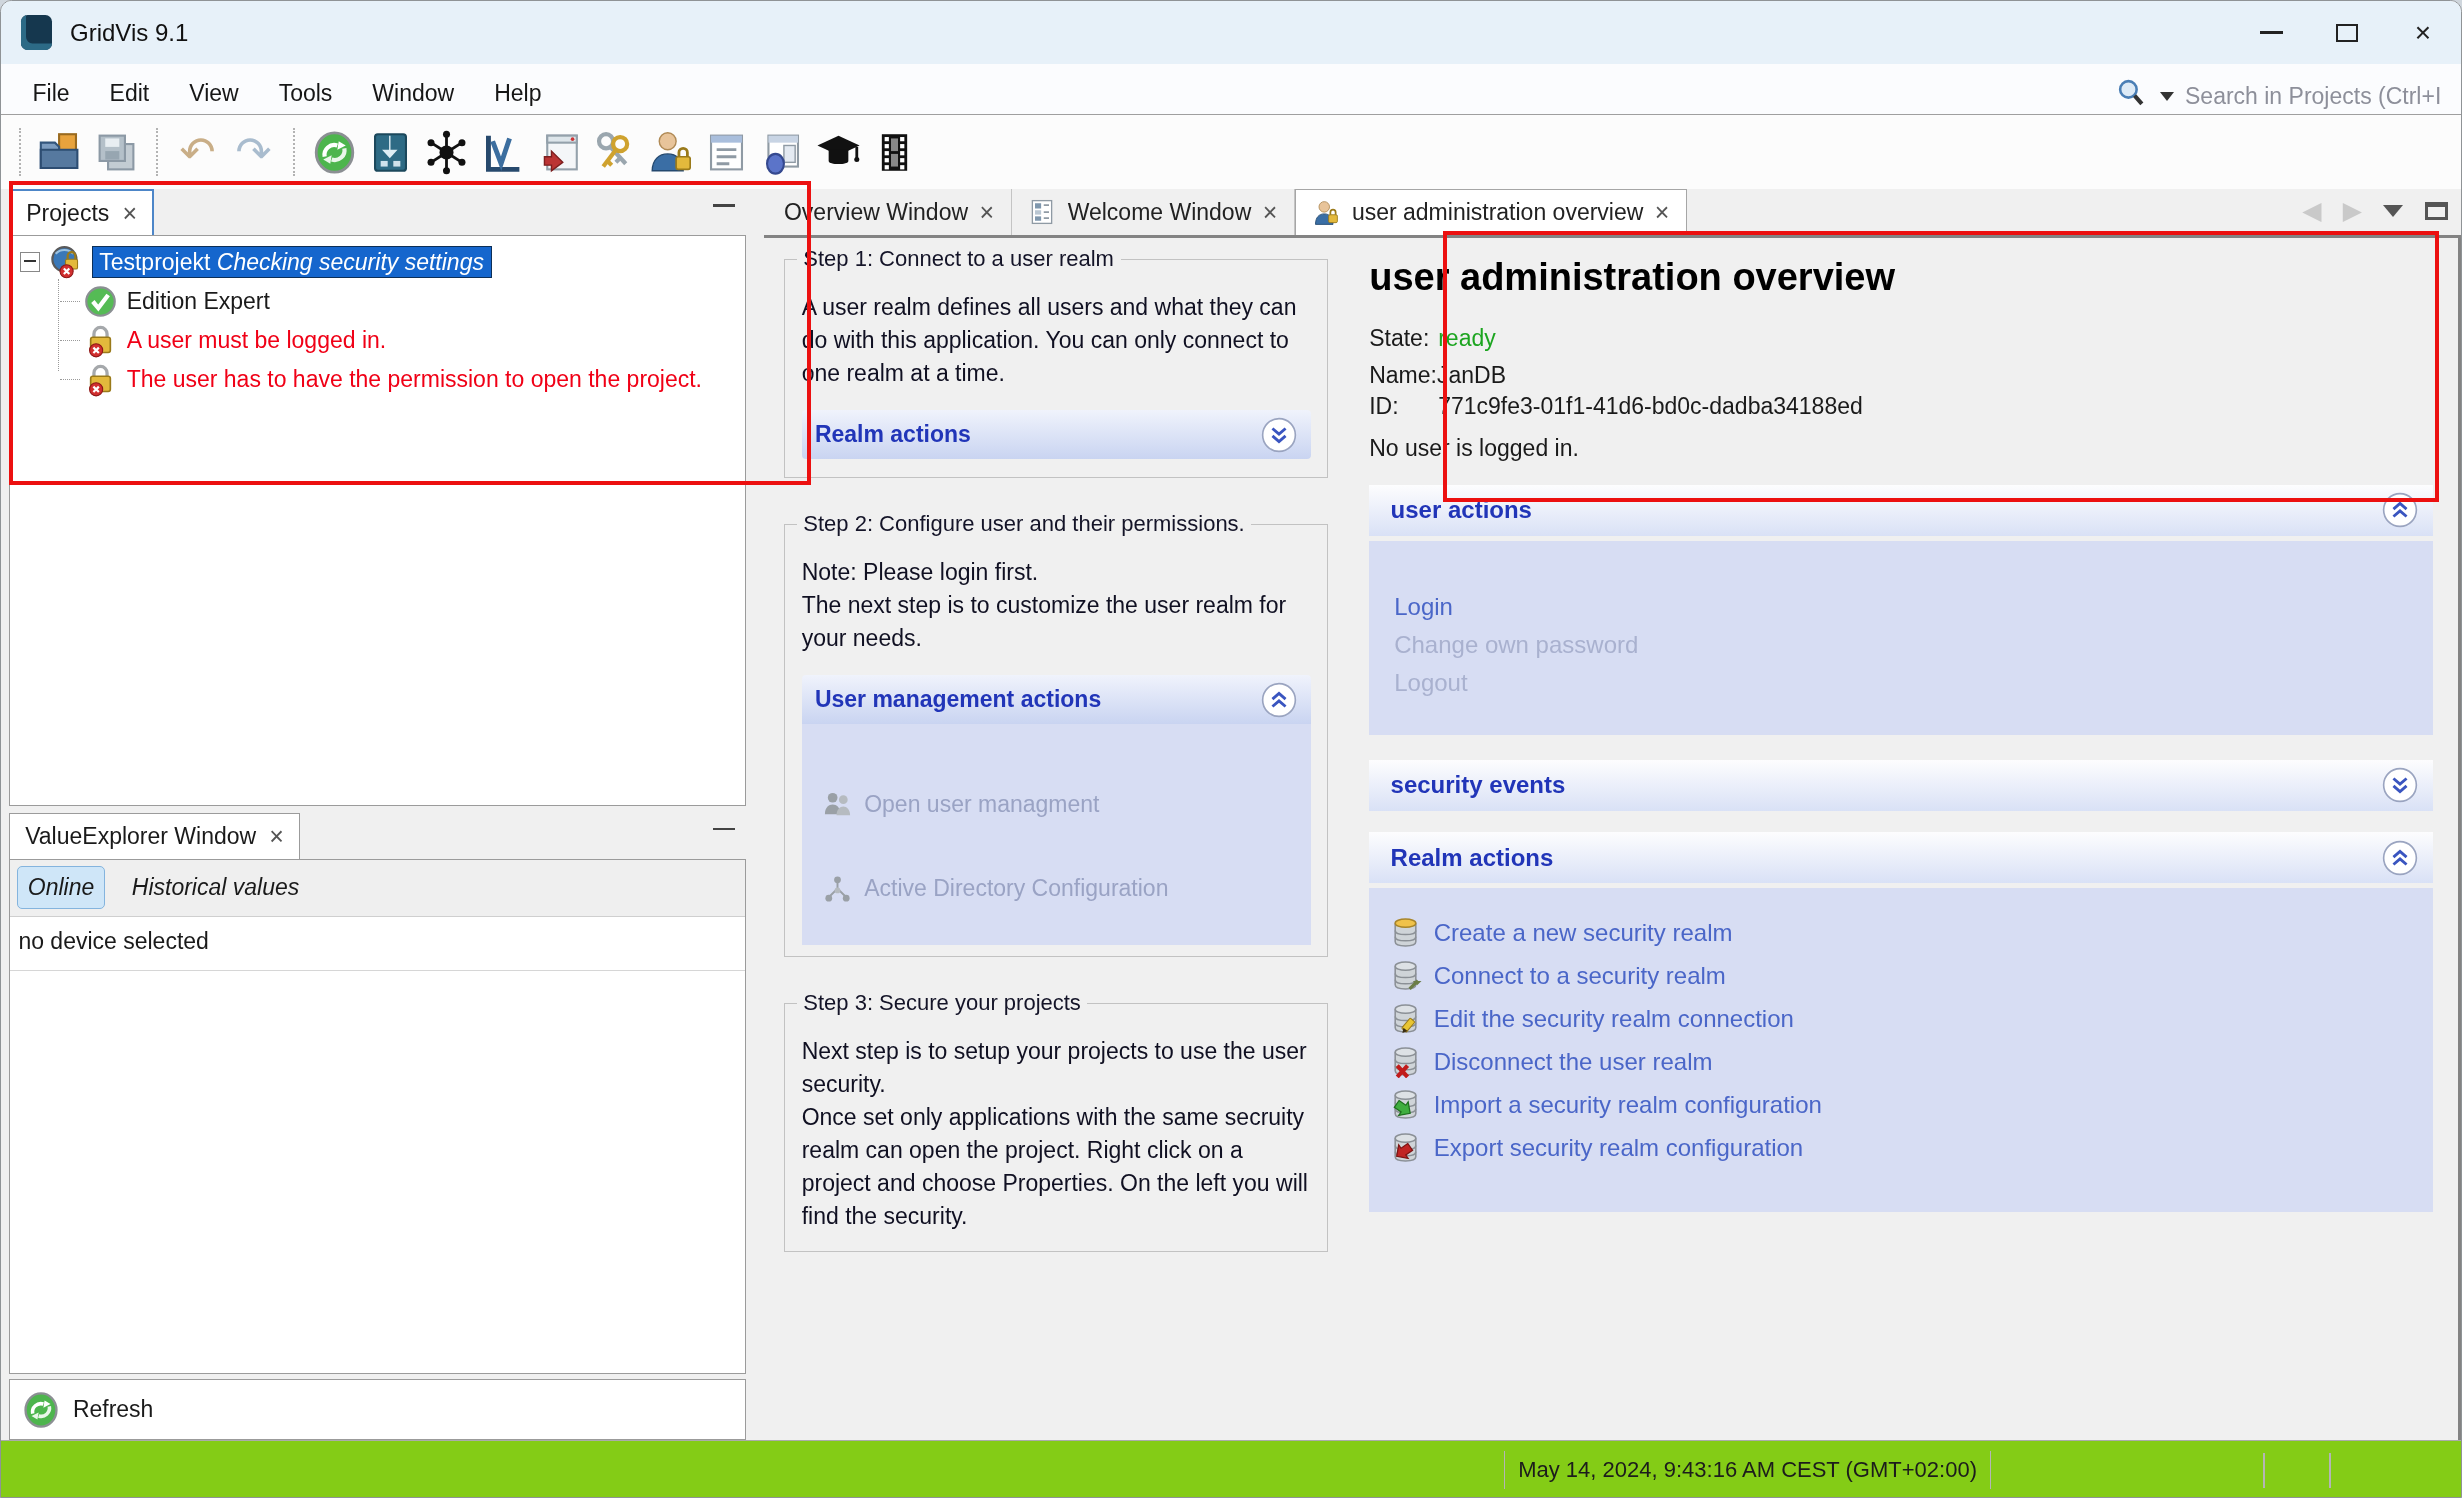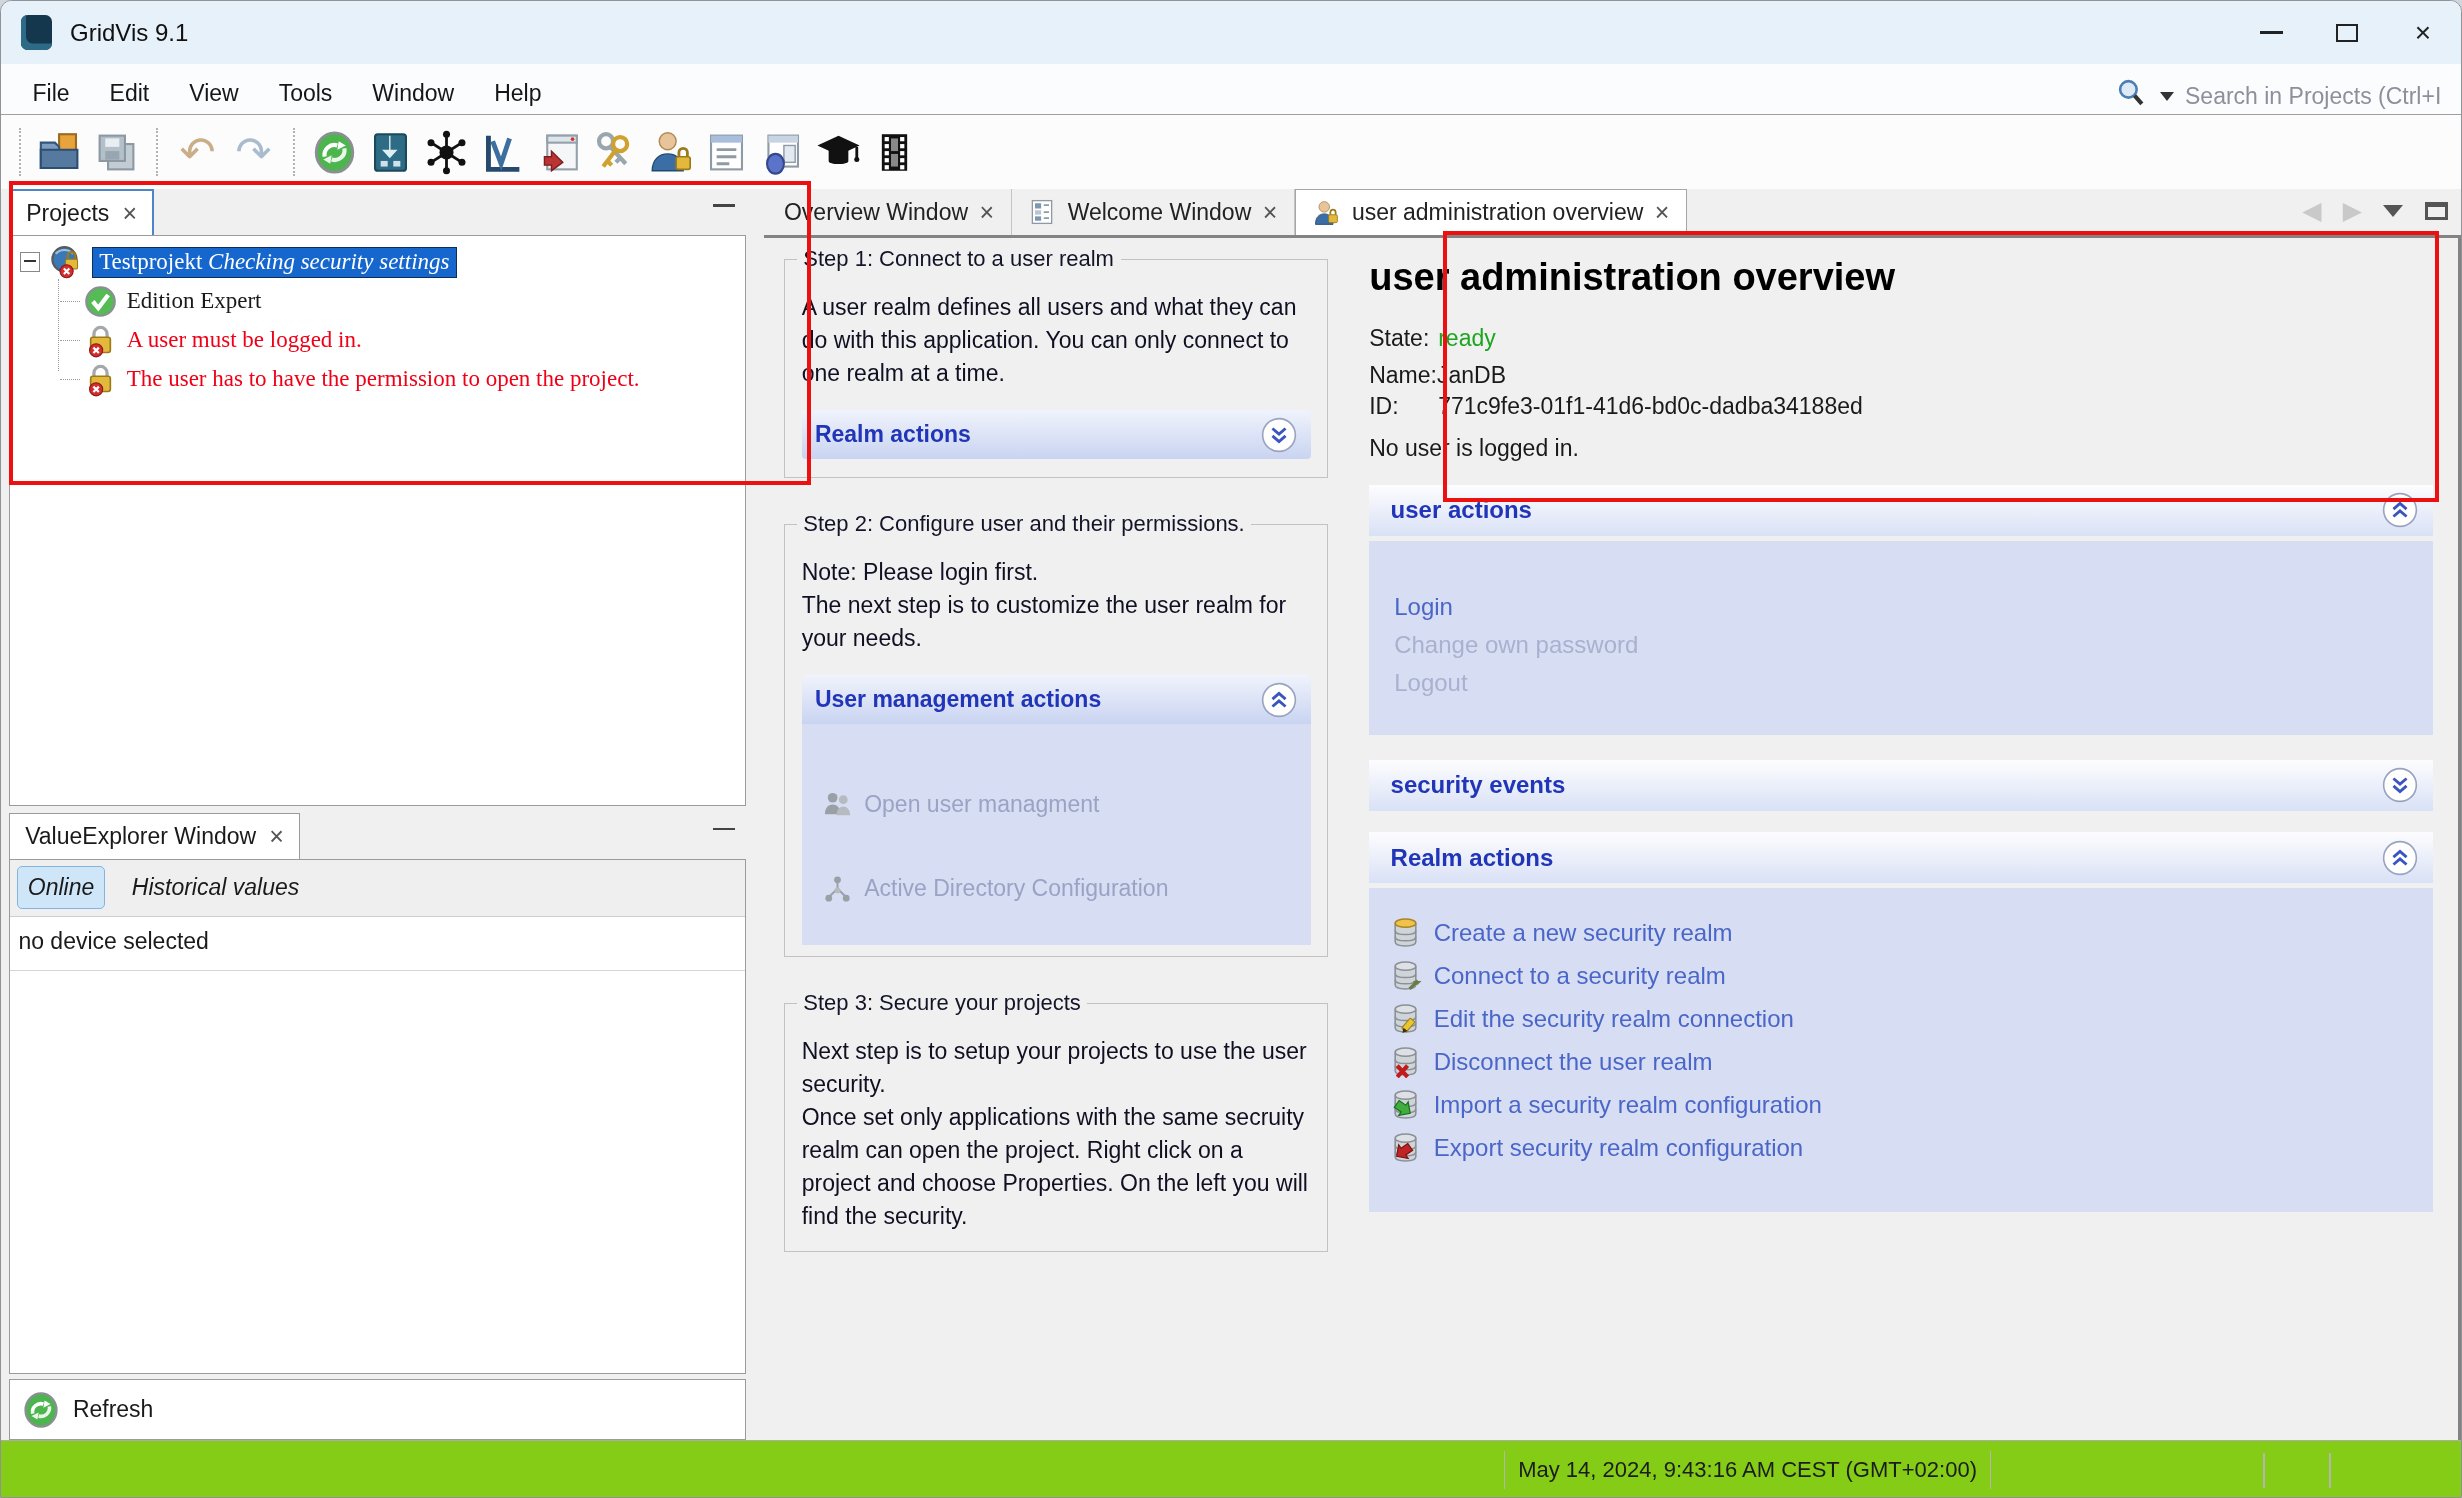--- a/index.html
+++ b/index.html
@@ -51,21 +51,21 @@
   .panel-min { position:absolute; right:11.5px; top:15px; width:21.4px; height:2.5px; background:#444; }
   .panel-body { flex:1; background:#fff; border:1.6px solid #9b9b9b; }
 
   .projects-panel { height:617px; }
   .ve-panel { flex:1; margin-top:6.6px; }
   .refresh-bar { height:61px; margin-top:5px; background:#fff; border:1.6px solid #9b9b9b;
                  display:flex; align-items:center; gap:13.2px; padding-left:11.5px; }
   .refresh-bar svg { width:38px; height:38px; }
 
   
-  .tree { position:relative; padding:6.6px 0 0 10px;font-family:Liberation Serif, serif; }
+  .tree { position:relative; padding:6.6px 0 0 10px; }
   .tree-vline { position:absolute; left:48px; top:43px; height:92px; border-left:1.6px dotted #9a9a9a; }
   .tree-row { display:flex; align-items:center; height:39px; }
   .expander { width:20px; height:20px; border:1.6px solid #888; background:#fff; position:relative; margin-right:8.2px; }
   .expander::after { content:""; position:absolute; left:3.3px; right:3.3px; top:7.4px; height:1.6px; background:#333; }
   .tree-row svg { width:35px; height:35px; margin-right:8.2px; flex:none; }
   .tree-child { padding-left:40px; }
   .guide { width:20px; border-top:1.6px dotted #9a9a9a; margin-right:3.3px; flex:none; }
   .sel-label { background:#1566cd; color:#fff; border:1.6px solid #0d2f57; padding:1.6px 6.6px; white-space:nowrap; }
   .err-text { color:#f00016; }
 

